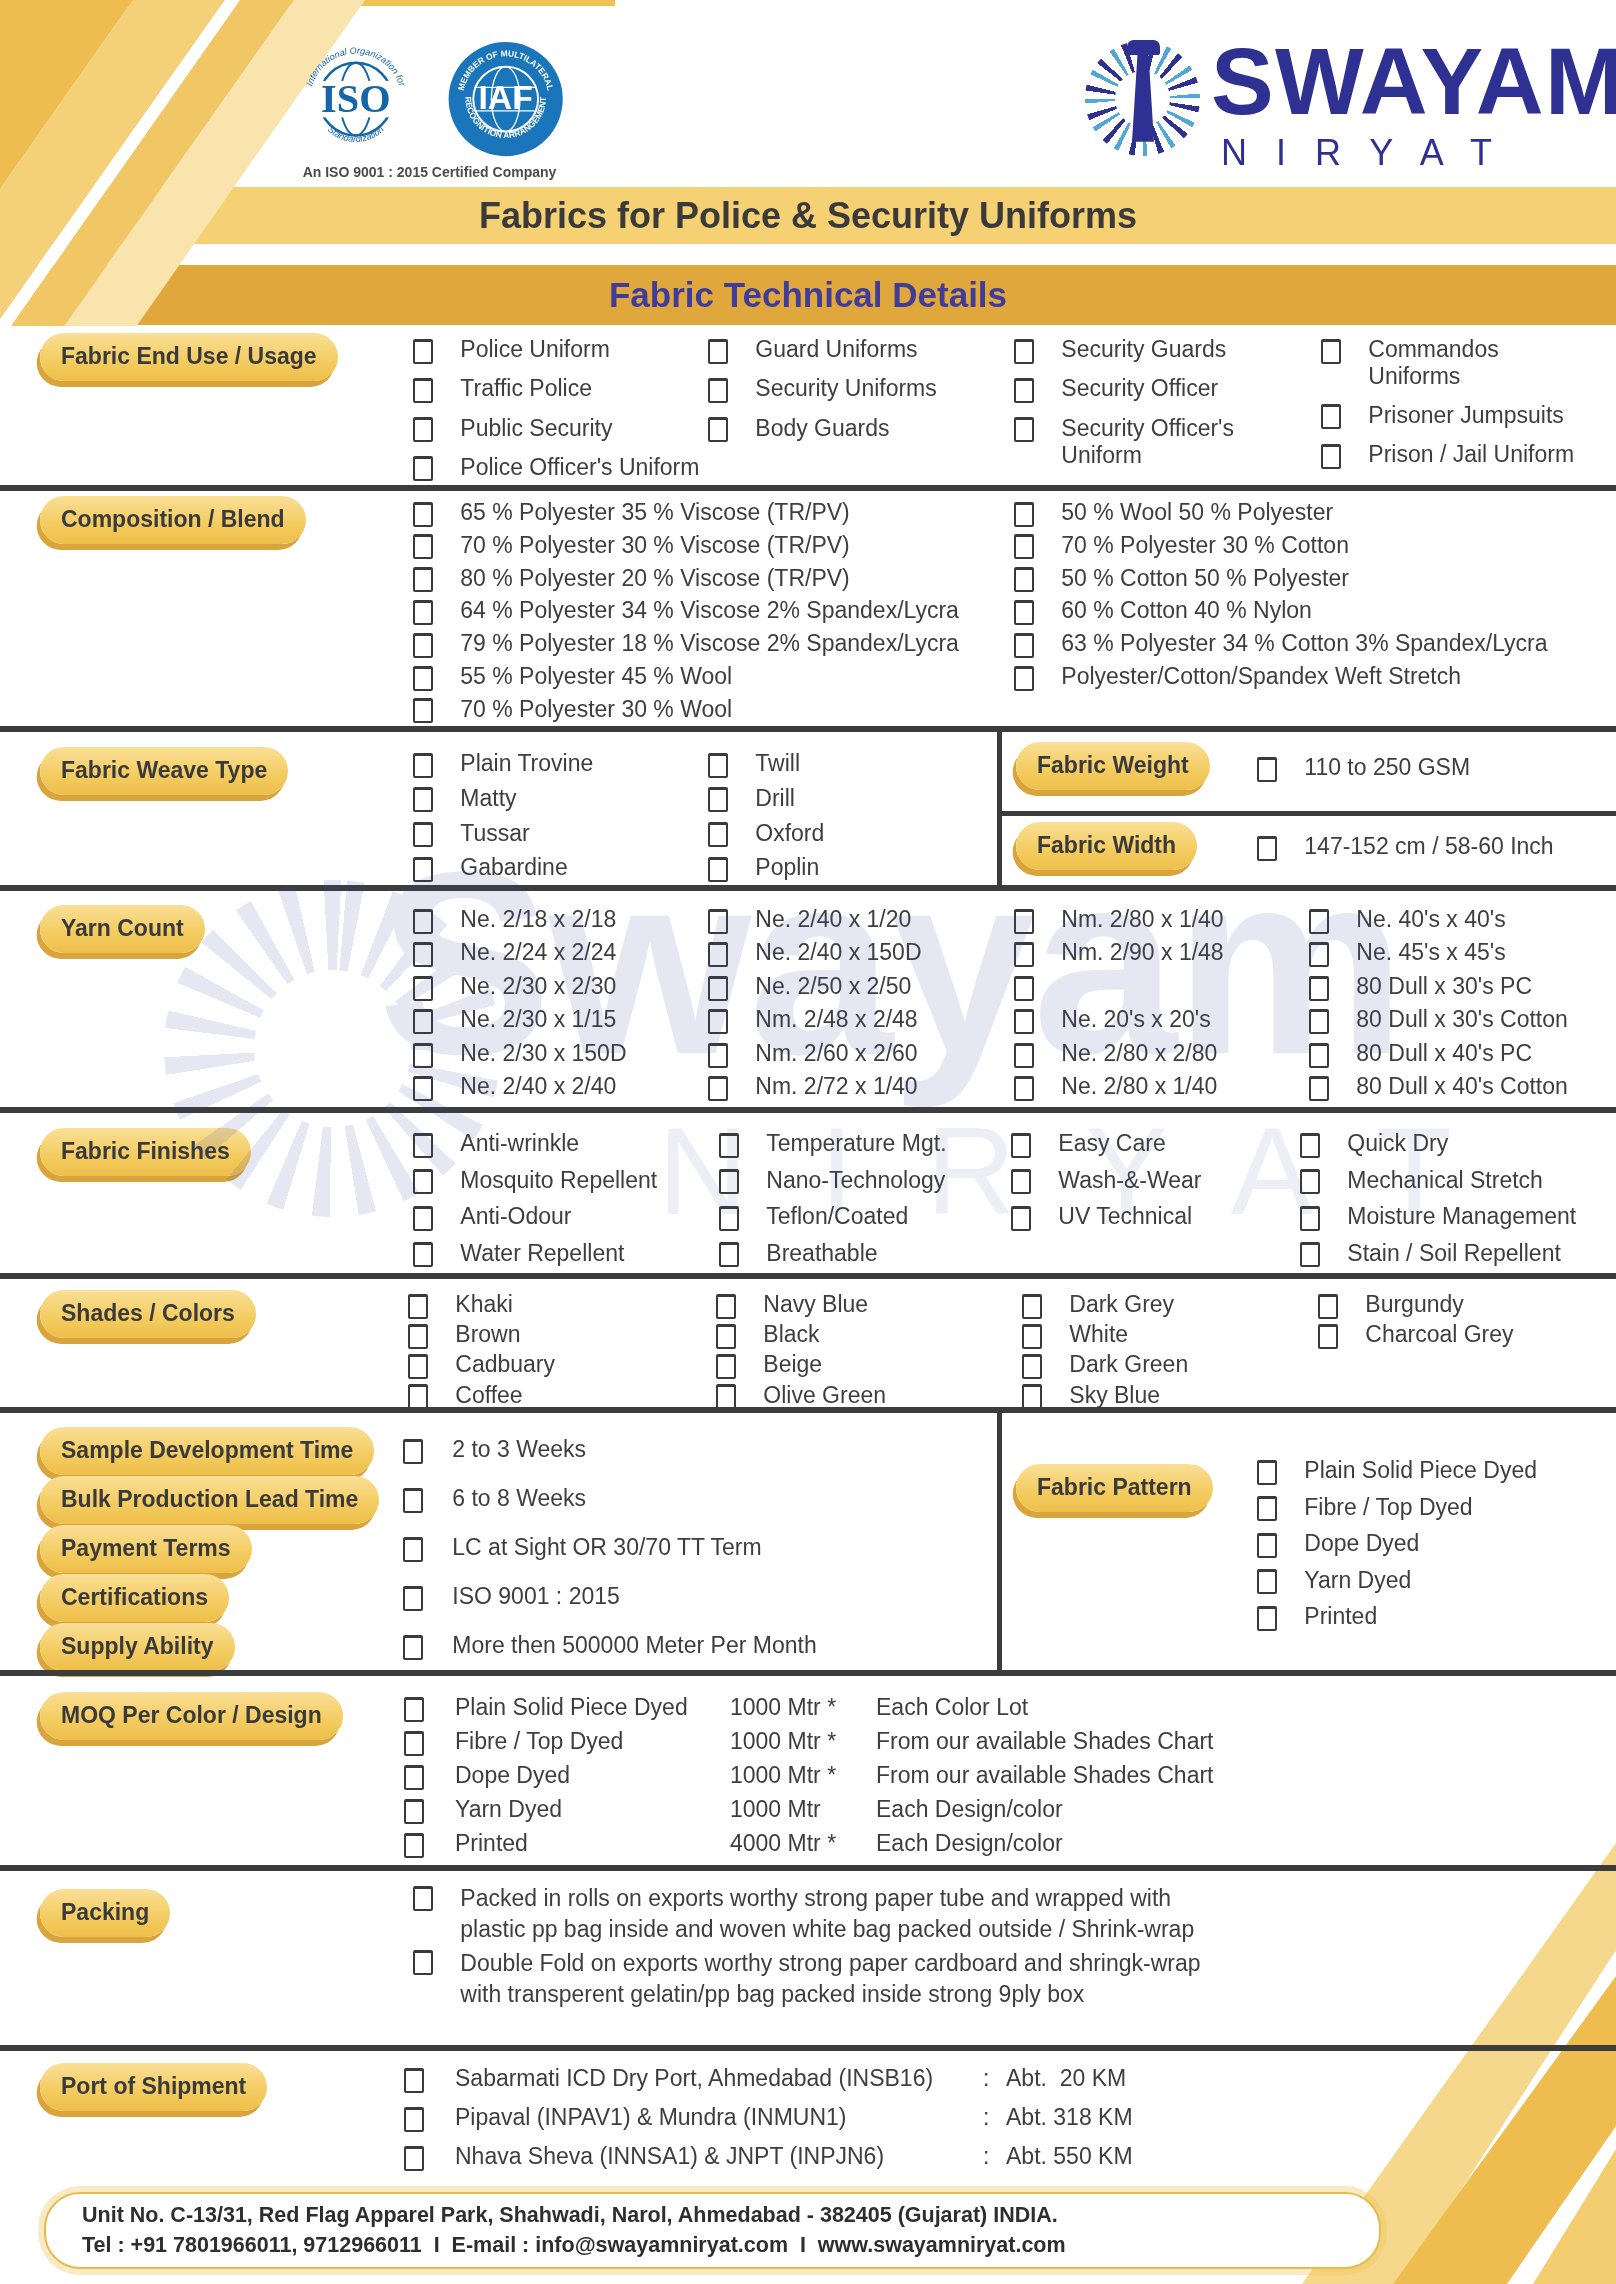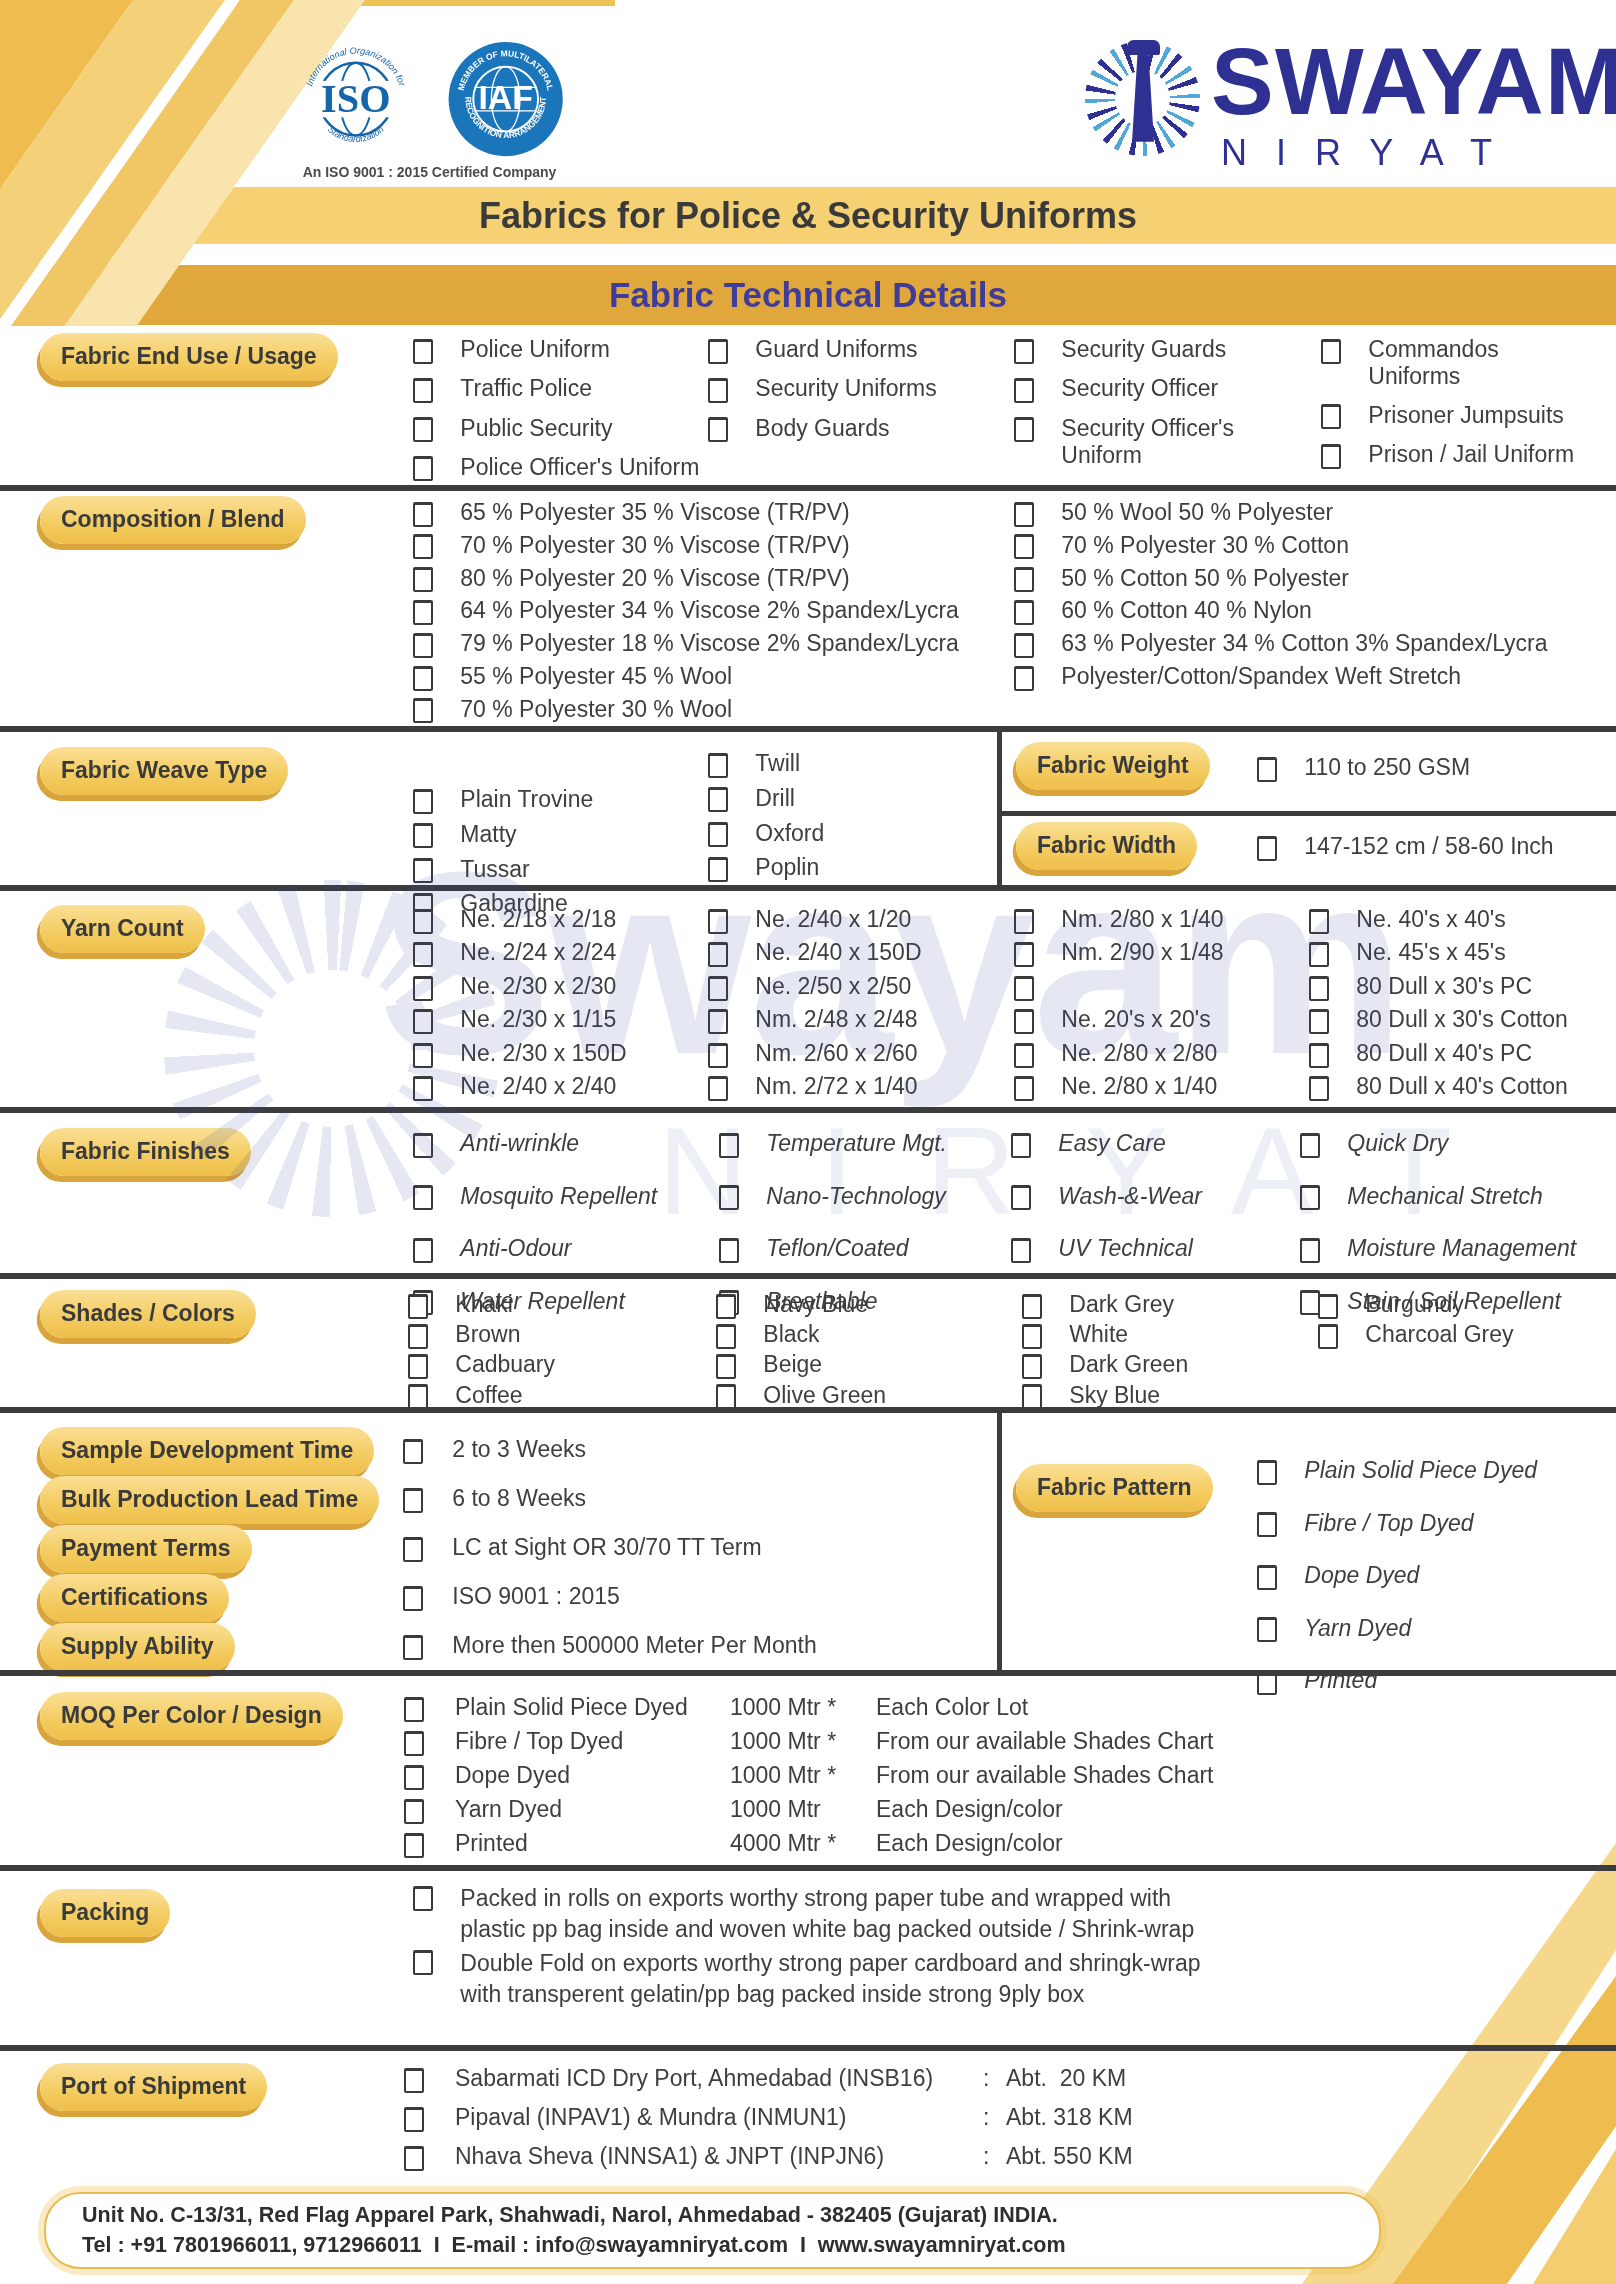--- a/index.html
+++ b/index.html
@@ -57,21 +57,21 @@
   .vline{position:absolute;width:4.6px;background:#3c3c3e;z-index:2;}
   .hline{position:absolute;height:4.6px;background:#3c3c3e;z-index:2;}
   .pill{position:absolute;background:linear-gradient(180deg,#fadf96 0%,#f3cb5f 60%,#eebf4a 100%);
      border-radius:30px;padding:10.4px 21px;font-weight:bold;font-size:23px;color:#3a3a3a;
      box-shadow:-3.3px 5.9px 0 0 #d9a43b;white-space:nowrap;z-index:2;}
   .ck-col{position:absolute;display:flex;flex-direction:column;gap:11.7px;z-index:2;}
   .ck-item{display:flex;align-items:flex-start;gap:27px;}
   .cb{flex:0 0 auto;display:inline-block;width:16.3px;height:20px;border:2.6px solid #3a3a3a;
      border-top-width:3.9px;border-radius:2px;margin-top:2.6px;background:#fff;}
   .ck-txt{font-size:23px;line-height:27px;color:#3e3e3e;white-space:nowrap;}
-  .g8{gap:5.2px;}  .g11{gap:7.2px;} .g9{gap:5.9px;} .g12{gap:25px;font-style:italic;} .dense{gap:2.6px;}
+  .g8{gap:5.2px;}  .g11{gap:7.2px;} .g9{gap:5.9px;} .g12{gap:9px;} .dense{gap:2.6px;}
   .dense .ck-txt{line-height:26px;}
   .w360 .ck-txt{white-space:normal;width:234px;}
   .w320 .ck-txt{white-space:normal;width:208px;}
   .packing-col{gap:2.6px;}
   .packing-col .ck-txt{white-space:normal;width:749px;line-height:31px;}
 
   .spec-row{position:absolute;left:40px;height:49px;z-index:2;}
   .spec-row .pill{position:absolute;left:0;top:0;}
   .spec-val{position:absolute;left:363px;top:9px;display:flex;gap:29px;align-items:flex-start;}
   .spec-val .ck-txt{font-size:23px;}
@@ -280,21 +280,21 @@
         <span class="ck-txt">63 % Polyester 34 % Cotton 3% Spandex/Lycra</span>
       </div>
       <div class="ck-item">
         <span class="cb"></span>
         <span class="ck-txt">Polyester/Cotton/Spandex Weft Stretch</span>
       </div>
     </div>
   <div class="rule" style="top:726px;"></div>
 
   <div class="pill" style="left:40px;top:747px;">Fabric Weave Type</div>
-  <div class="ck-col g11" style="left:413px;top:750px;margin-top:36px;">
+  <div class="ck-col g11" style="left:413px;top:750px;">
       <div class="ck-item">
         <span class="cb"></span>
         <span class="ck-txt">Plain Trovine</span>
       </div>
       <div class="ck-item">
         <span class="cb"></span>
         <span class="ck-txt">Matty</span>
       </div>
       <div class="ck-item">
         <span class="cb"></span>

